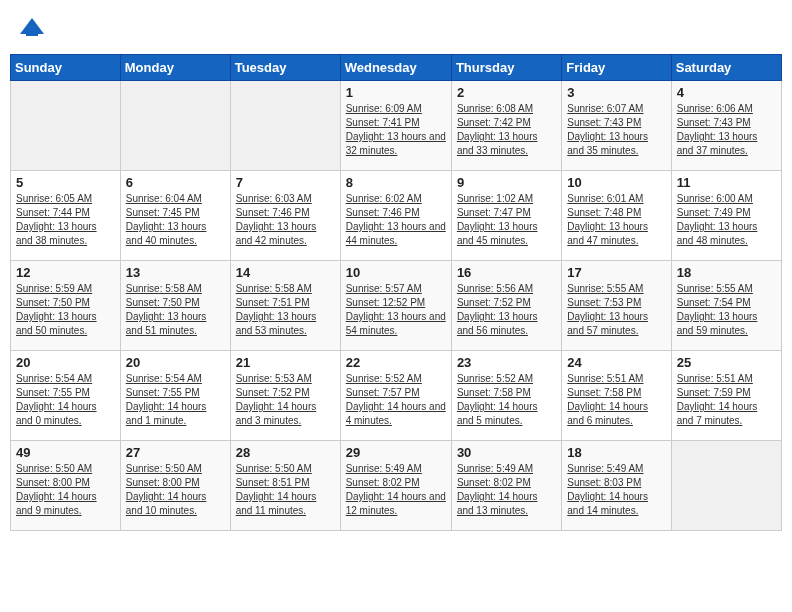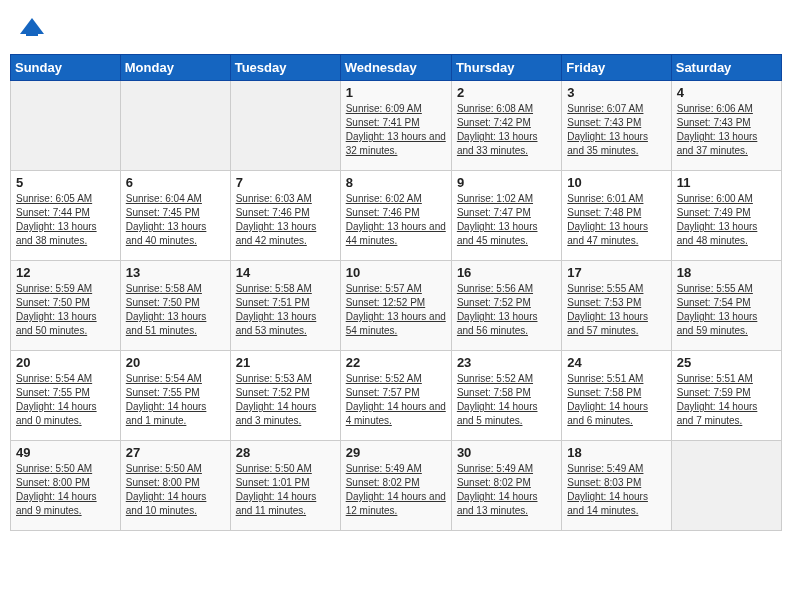--- a/index.html
+++ b/index.html
@@ -322,21 +322,21 @@
         <td>
           <span class="day-number">27</span>
           <div class="day-info">Sunrise: 5:50 AM
 Sunset: 8:00 PM
 Daylight: 14 hours
 and 10 minutes.</div>
         </td>
         <td>
           <span class="day-number">28</span>
           <div class="day-info">Sunrise: 5:50 AM
-Sunset: 1:01 PM
+Sunset: 8:51 PM
 Daylight: 14 hours
 and 11 minutes.</div>
         </td>
         <td>
           <span class="day-number">29</span>
           <div class="day-info">Sunrise: 5:49 AM
 Sunset: 8:02 PM
 Daylight: 14 hours
 and 12 minutes.</div>
         </td>

